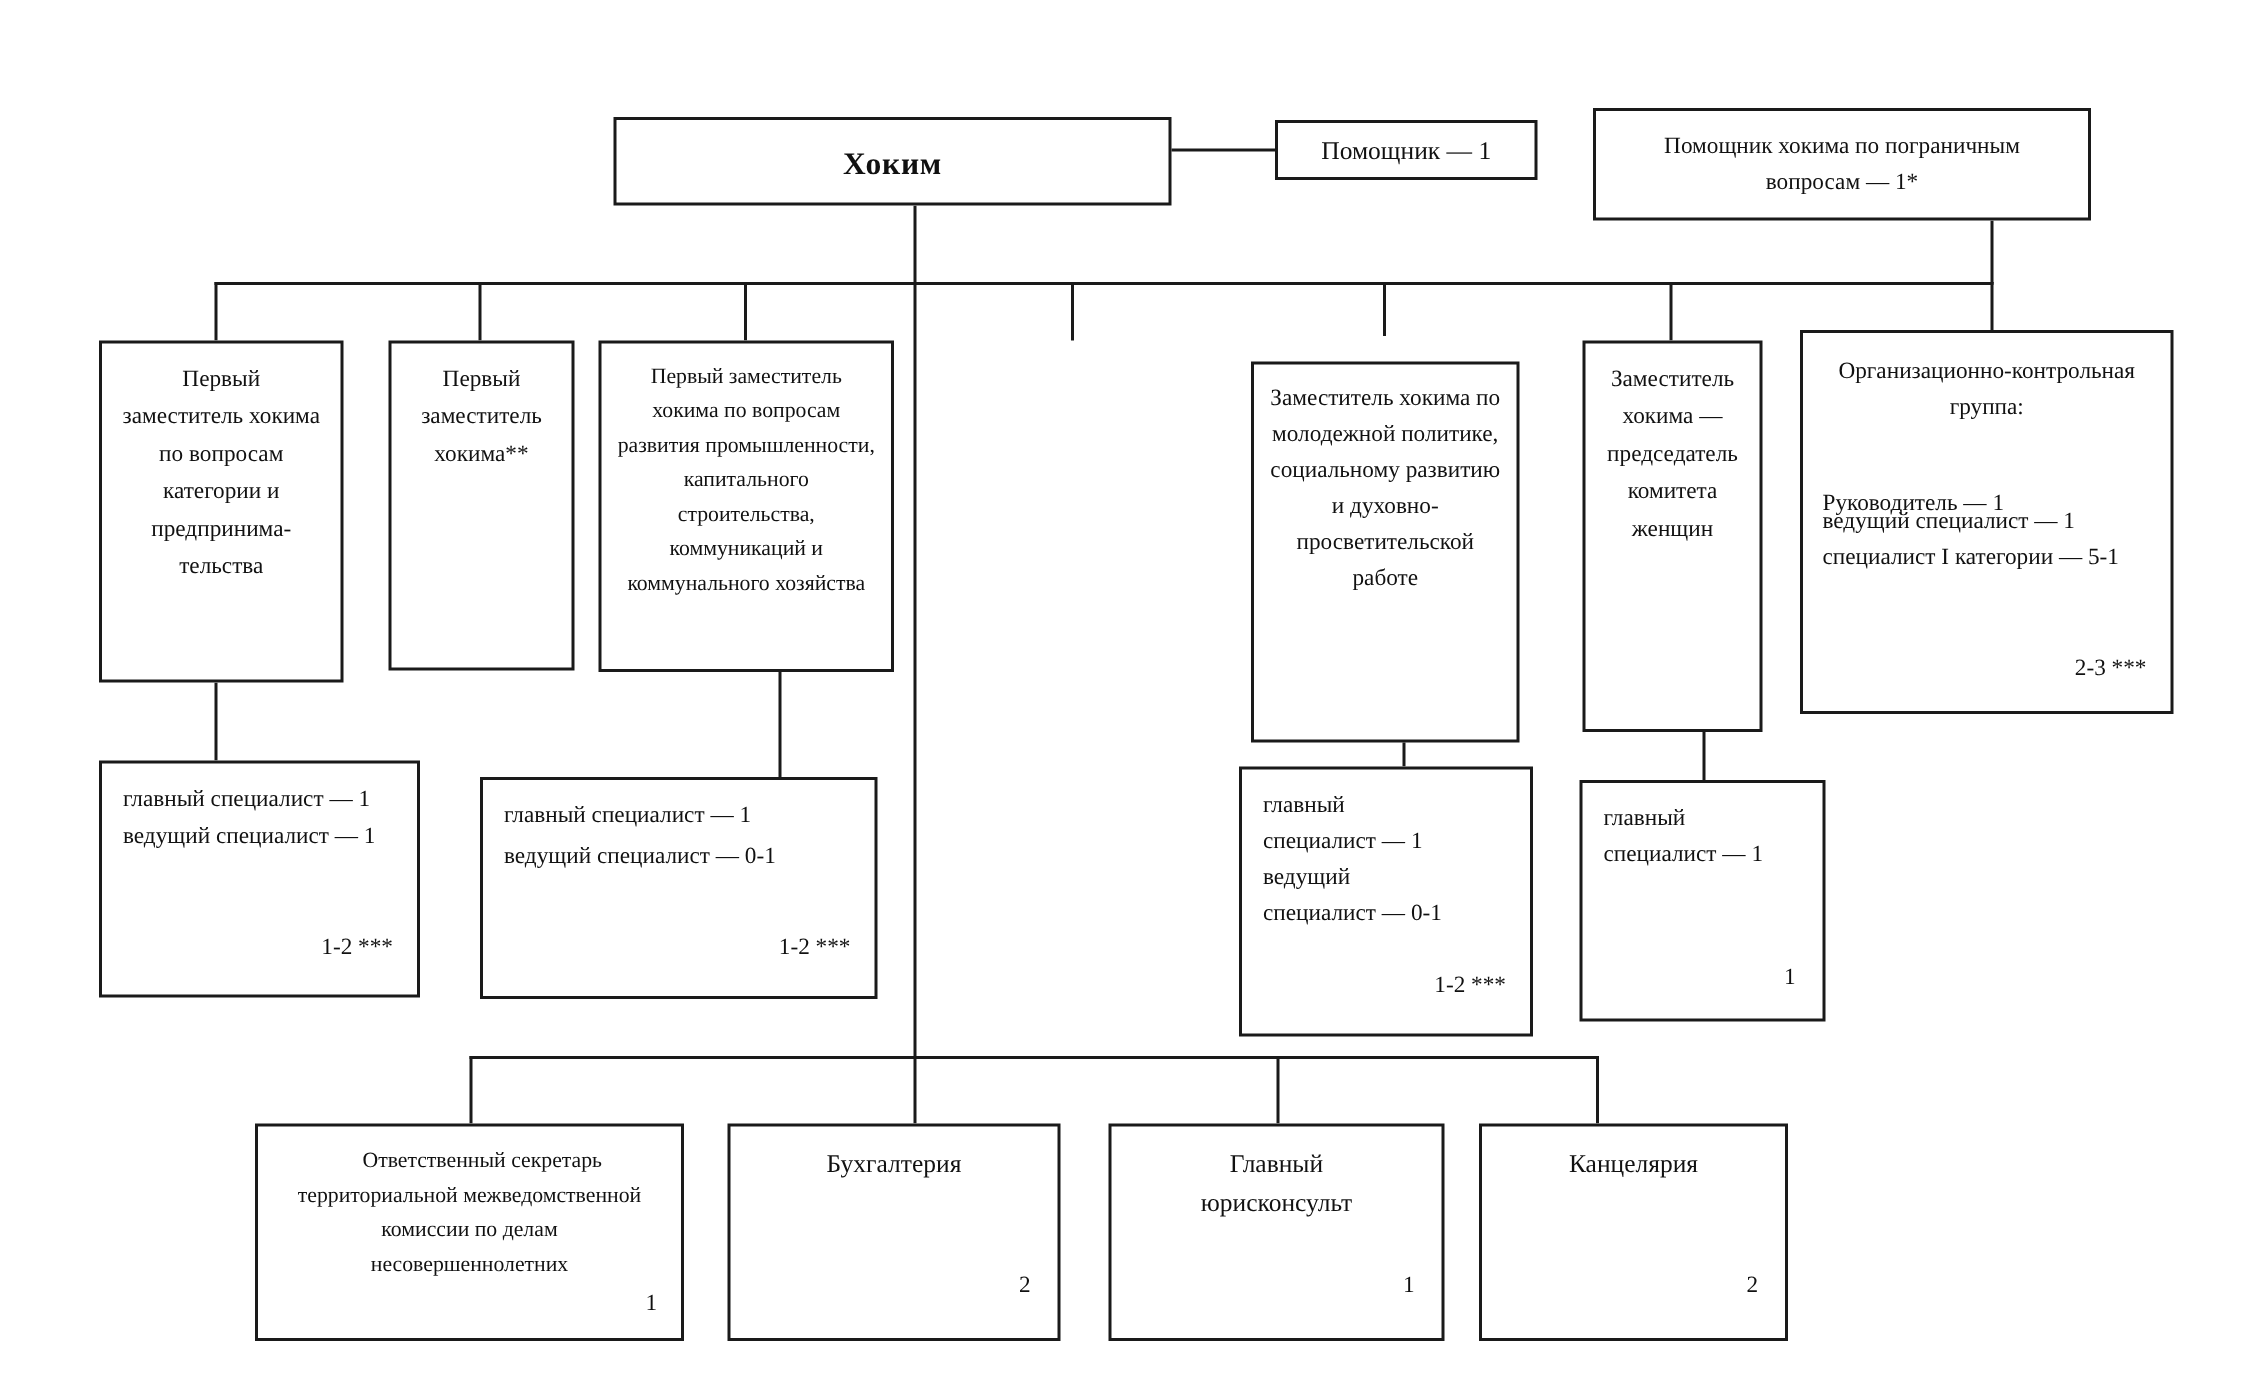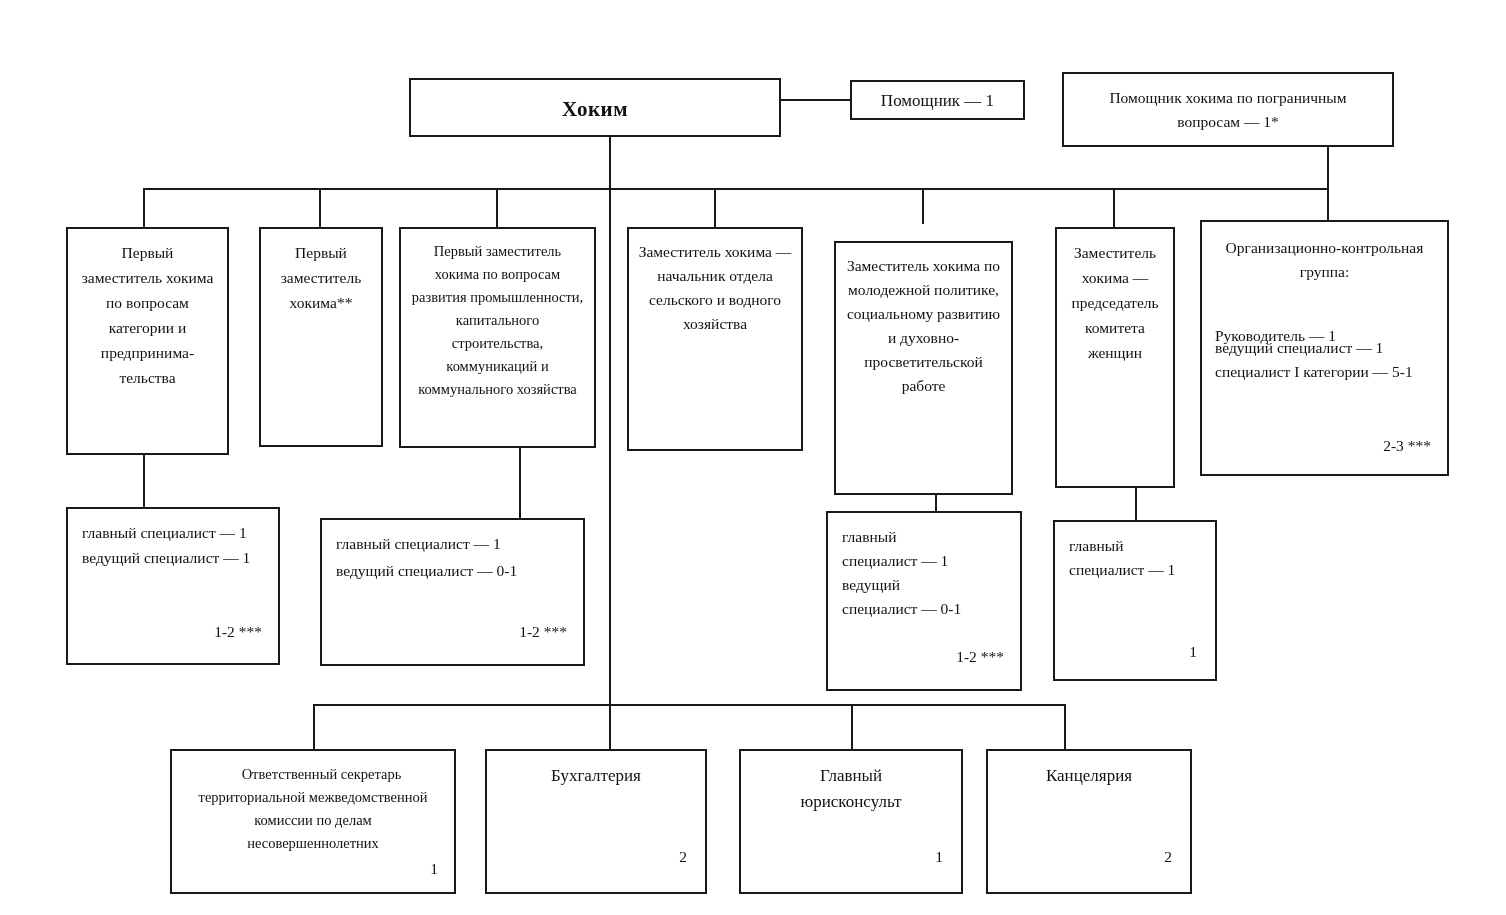--- a/index.html
+++ b/index.html
@@ -114,26 +114,20 @@
   <div class="box" style="left:399px; top:227px; width:197px; height:221px;">
     <div class="ctr t-sm" style="top:13px;">Первый заместитель</div>
     <div class="ctr t-sm" style="top:36px;">хокима по вопросам</div>
     <div class="ctr t-sm" style="top:59px;">развития промышленности,</div>
     <div class="ctr t-sm" style="top:82px;">капитального</div>
     <div class="ctr t-sm" style="top:105px;">строительства,</div>
     <div class="ctr t-sm" style="top:128px;">коммуникаций и</div>
     <div class="ctr t-sm" style="top:151px;">коммунального хозяйства</div>
   </div>
 
-  <div class="box" style="left:627px; top:227px; width:176px; height:224px;">
-    <div class="ctr t-md" style="top:13px;">Заместитель хокима —</div>
-    <div class="ctr t-md" style="top:37px;">начальник отдела</div>
-    <div class="ctr t-md" style="top:61px;">сельского и водного</div>
-    <div class="ctr t-md" style="top:85px;">хозяйства</div>
-  </div>
 
   <div class="box" style="left:834px; top:224px; width:179px; height:254px;margin-top:17px;">
     <div class="ctr t-md" style="top:13px;">Заместитель хокима по</div>
     <div class="ctr t-md" style="top:37px;">молодежной политике,</div>
     <div class="ctr t-md" style="top:61px;">социальному развитию</div>
     <div class="ctr t-md" style="top:85px;">и духовно-</div>
     <div class="ctr t-md" style="top:109px;">просветительской</div>
     <div class="ctr t-md" style="top:133px;">работе</div>
   </div>
 

